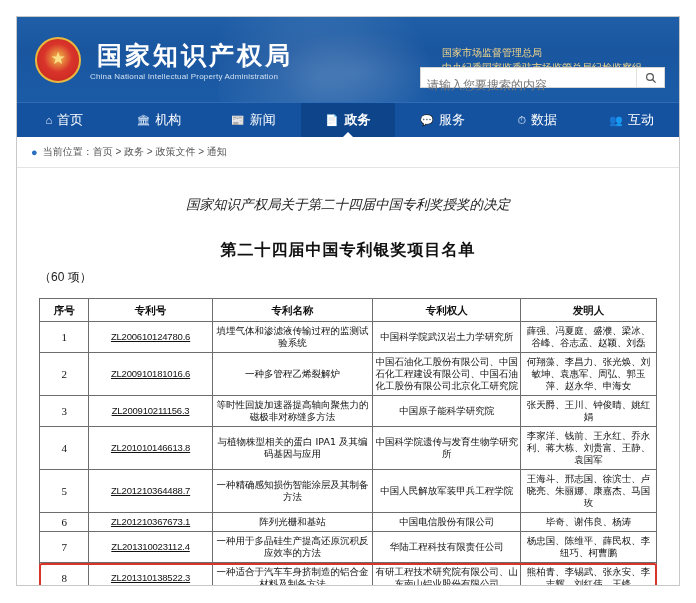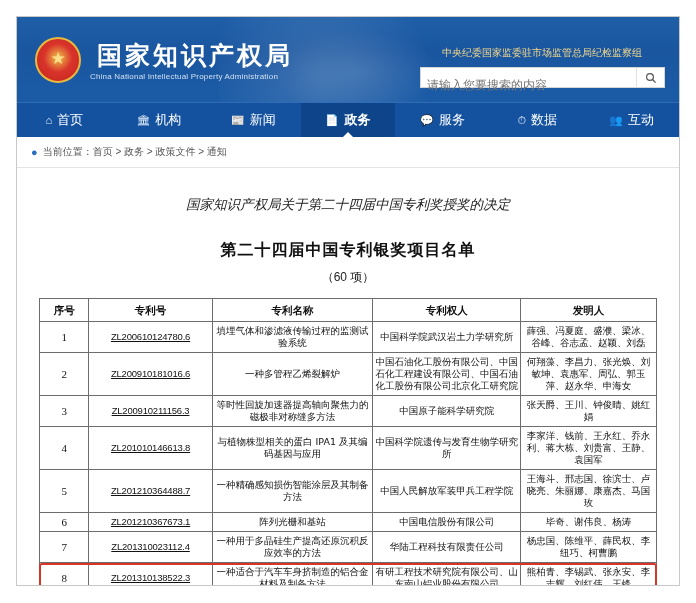--- a/index.html
+++ b/index.html
@@ -225,21 +225,20 @@
   .list-title {
     text-align: center;
     font-size: 16px;
     font-weight: bold;
     color: #111;
     margin-top: 26px;
     letter-spacing: 1px;
     font-family: "DejaVu Serif", "Liberation Serif", serif;
   }
   .list-count {
-    text-align: center;
     font-size: 12px;
     color: #222;
     margin-top: 8px;
   }
 
   
   table.award {
     width: 100%;
     border-collapse: collapse;
     margin-top: 12px;
@@ -293,20 +292,21 @@
       <div class="header-deco2"></div>
 
       <div class="emblem">
         <span class="star">★</span>
       </div>
       <div class="logo-cn">国家知识产权局</div>
       <div class="logo-en">China National Intellectual Property Administration</div>
 
 
       <div class="org-lines">
+        <div>国家市场监督管理总局</div>
         <div>中央纪委国家监委驻市场监管总局纪检监察组</div>
       </div>
 
       <div class="searchbox">
         <input type="text" placeholder="请输入您要搜索的内容" style="">
         <div class="search-btn">
           <svg width="12" height="12" viewBox="0 0 12 12">
             <circle cx="5" cy="5" r="3.4" fill="none" stroke="#555" stroke-width="1.2"></circle>
             <line x1="7.5" y1="7.5" x2="10.6" y2="10.6" stroke="#555" stroke-width="1.3"></line>
           </svg>

